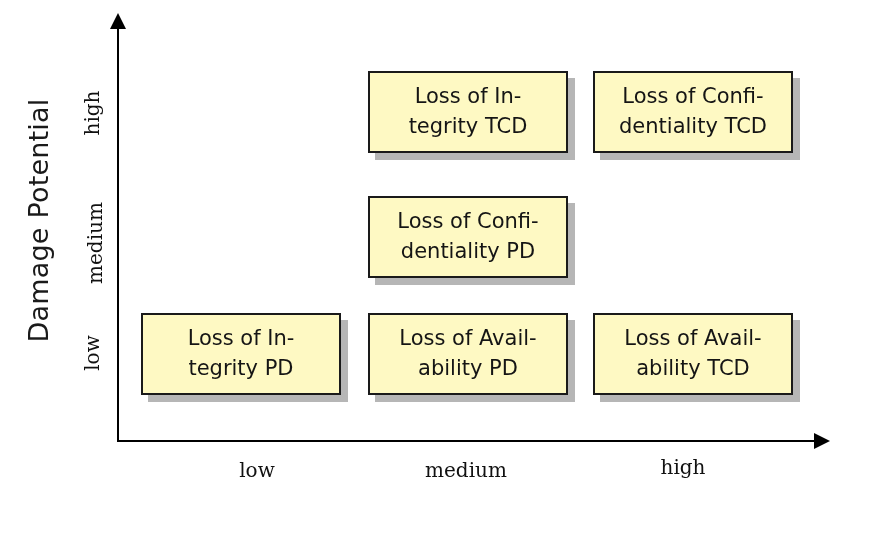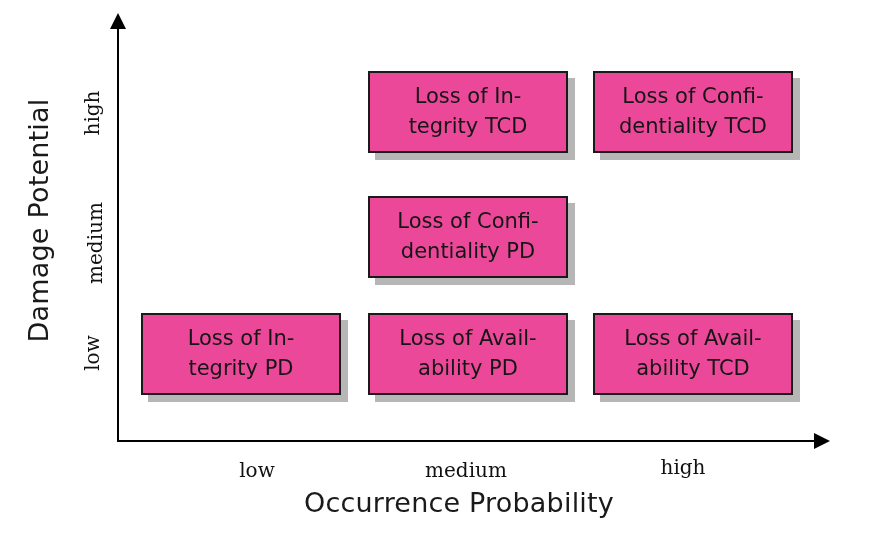--- a/index.html
+++ b/index.html
@@ -102,21 +102,21 @@
     left: 289px;
     top: 487px;
     width: 340px;
     text-align: center;
   }
 
   
   .cell {
     position: absolute;
     box-sizing: border-box;
-    background: #ec4899;
+    background: #fef9c3;
     border: 2px solid #1a1a1a;
     box-shadow: 7px 7px 0 0 #b6b6b6;
     display: flex;
     align-items: center;
     justify-content: center;
     padding: 2px 10px;
   }
   .cell-label {
     font-family: "DejaVu Sans", sans-serif;
     font-size: 21px;
@@ -138,21 +138,20 @@
 
   <div class="tick-label y-tick" id="y-tick-high">high</div>
   <div class="tick-label y-tick" id="y-tick-medium">medium</div>
   <div class="tick-label y-tick" id="y-tick-low">low</div>
 
   <div class="tick-label x-tick" id="x-tick-low">low</div>
   <div class="tick-label x-tick" id="x-tick-medium">medium</div>
   <div class="tick-label x-tick" id="x-tick-high">high</div>
 
   <div class="axis-title" id="y-axis-title">Damage Potential</div>
-  <div class="axis-title" id="x-axis-title">Occurrence Probability</div>
 
   <div class="cell" style="left:368px; top:71px; width:200px; height:82px;">
     <span class="cell-label">Loss of In-
 tegrity TCD</span>
   </div>
 
   <div class="cell" style="left:593px; top:71px; width:200px; height:82px;">
     <span class="cell-label">Loss of Confi-
 dentiality TCD</span>
   </div>

